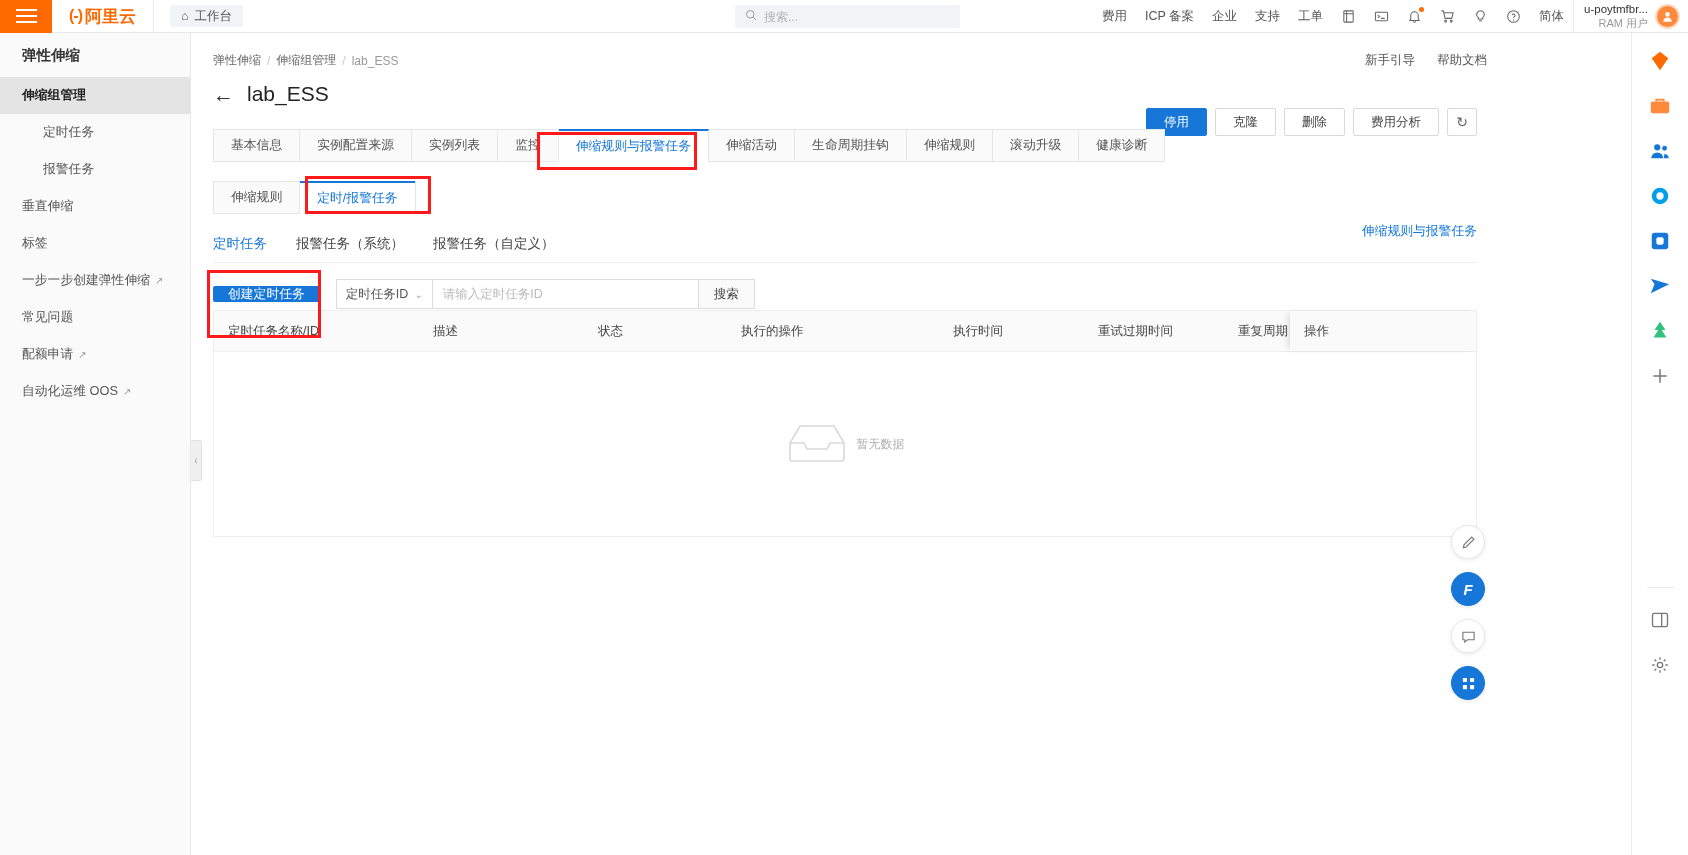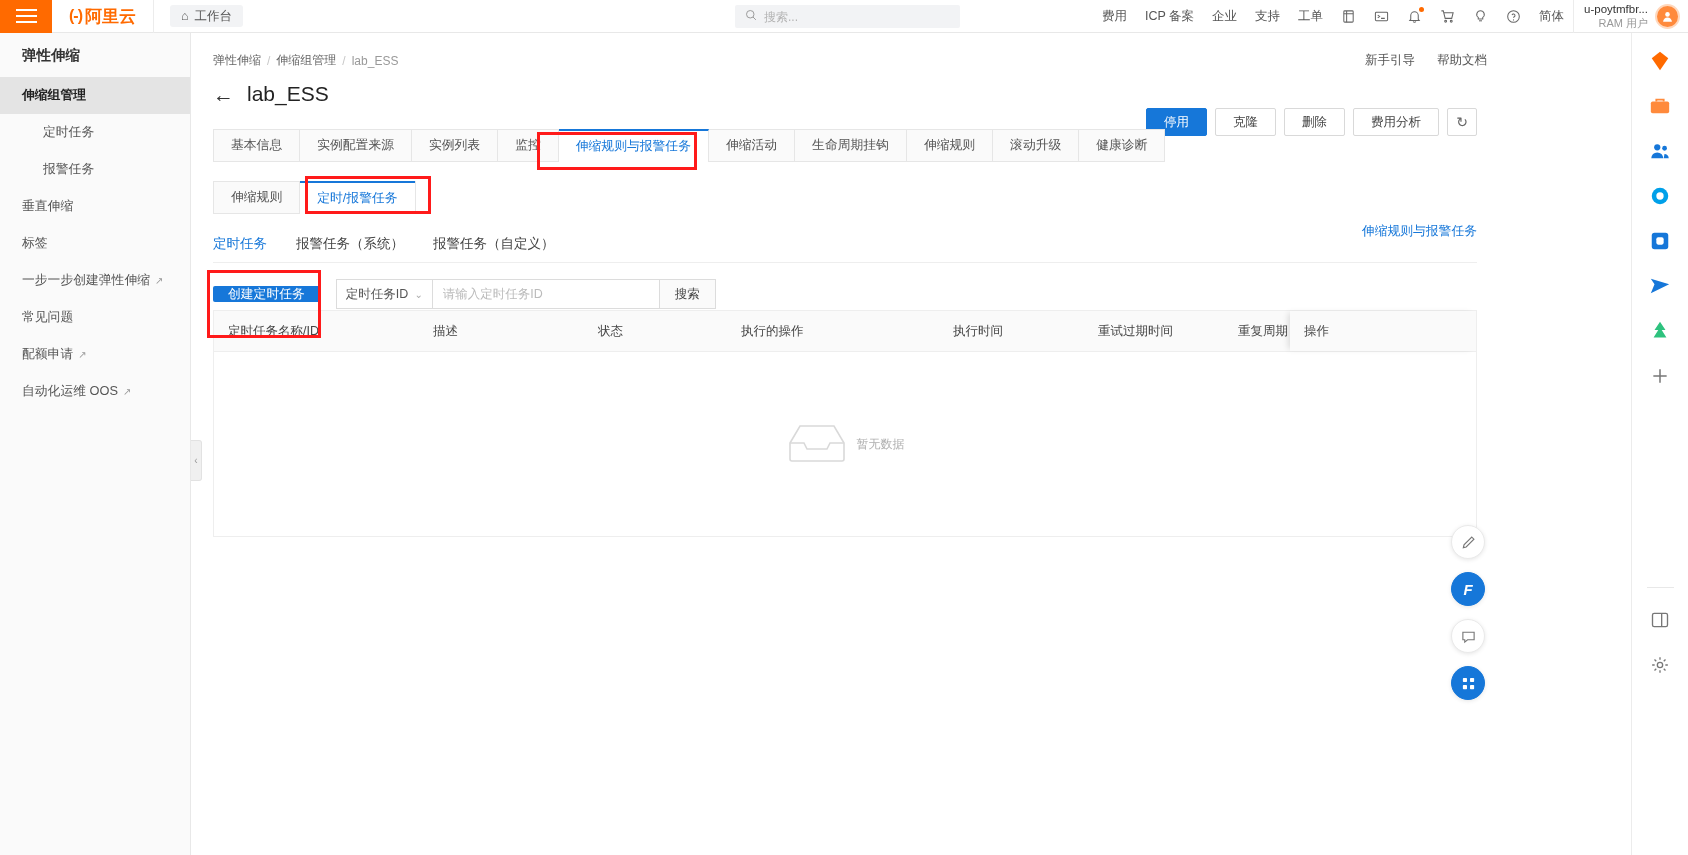--- a/index.html
+++ b/index.html
@@ -187,21 +187,21 @@
     font-family: "Liberation Sans", sans-serif;
   }
   .filterbox { display: flex; align-items: center; margin-left: 16px; }
   .selbox {
     height: 30px; width: 96px; border: 1px solid #dcdcdc; border-right: none;
     background: #fff; display: flex; align-items: center; justify-content: space-between;
     padding: 0 9px; font-size: 12.5px; color: #555; cursor: pointer;
   }
   .selbox .cv { color: #aaa; font-size: 10px; }
   .textbox {
-    height: 30px; width: 228px; border: 1px solid #dcdcdc;
+    height: 30px; width: 267px; border: 1px solid #dcdcdc;
     background: #fff; display: flex; align-items: center; padding: 0 10px;
   }
   .textbox input {
     border: none; outline: none; width: 100%; font-size: 12.5px;
     color: #333; background: transparent;
     font-family: "Liberation Sans", sans-serif;
   }
   .textbox input::placeholder { color: #bbb; }
   .searchbtn {
     height: 30px; padding: 0 15px; border: 1px solid #dcdcdc; border-left: none;

